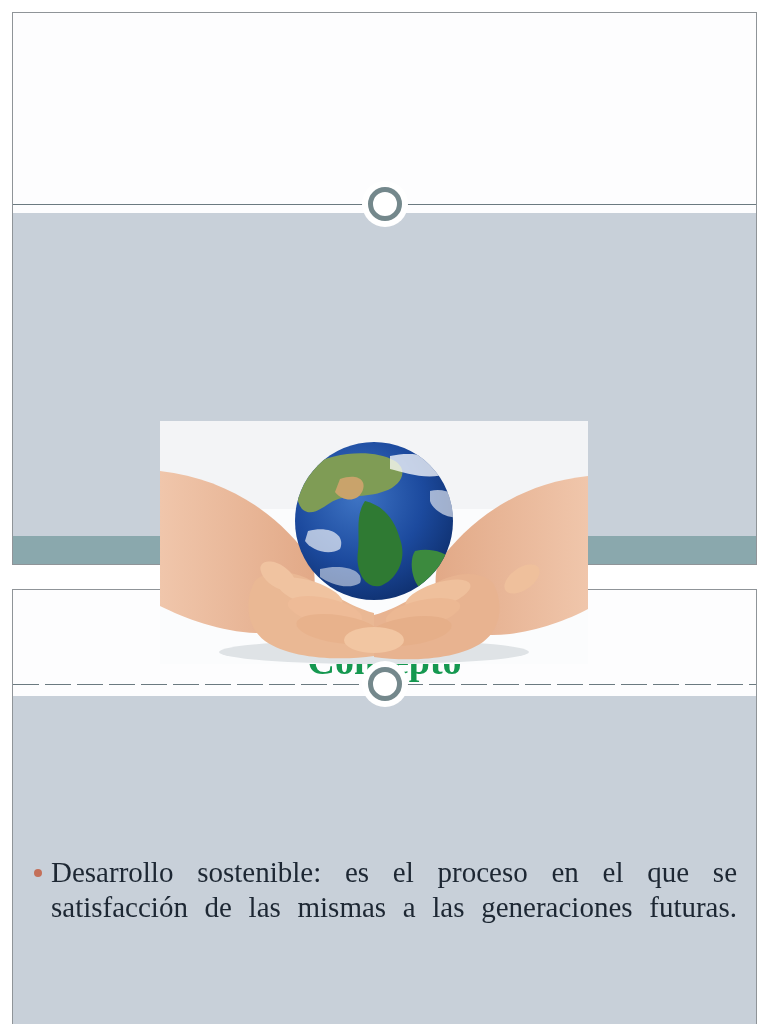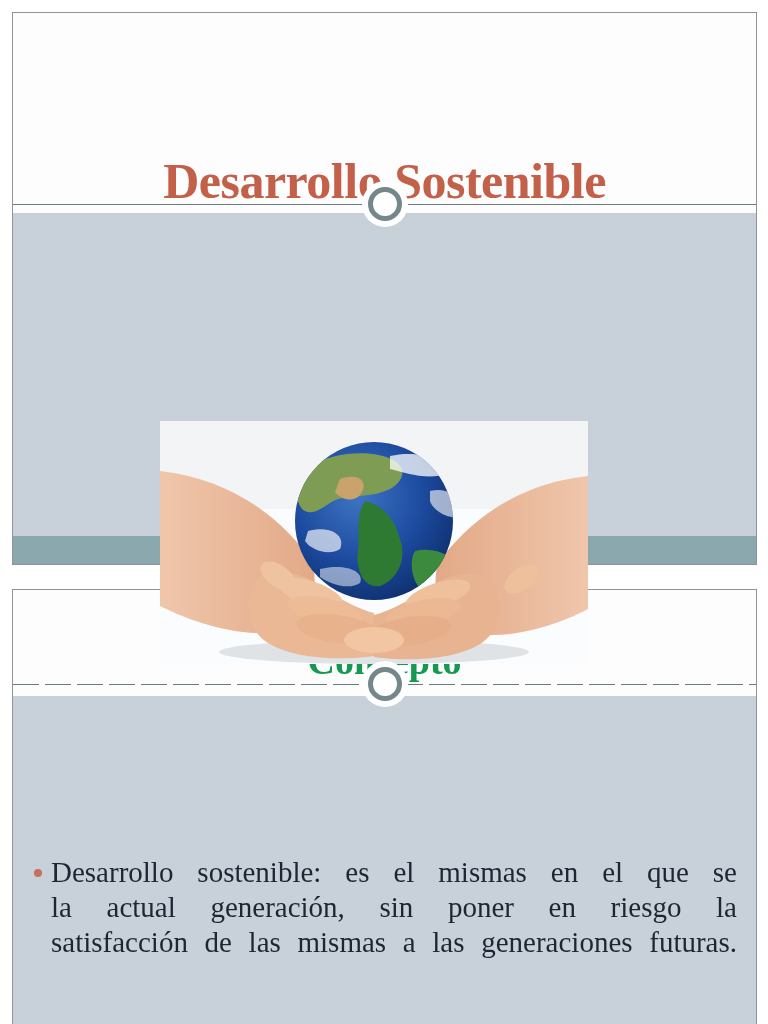--- a/index.html
+++ b/index.html
@@ -65,21 +65,20 @@
     text-decoration:underline;text-decoration-thickness:2px;text-underline-offset:4px;
     text-decoration-skip-ink:none;
   }
 </style>
 </head>
 <body>
 
 <div>
 
   <section class="slide" id="slide1">
-    <h1 class="s1-title">Desarrollo Sostenible</h1>
     <div class="divider"></div>
     <div class="s1-body">
       <div class="photo">
         <svg viewBox="0 0 428 243" width="428" height="243">
           <defs>
             <radialGradient id="ocean" cx="40%" cy="35%" r="75%">
               <stop offset="0%" stop-color="#3e74c4"></stop>
               <stop offset="55%" stop-color="#1c4a9e"></stop>
               <stop offset="100%" stop-color="#0c2b66"></stop>
             </radialGradient>
@@ -133,22 +132,21 @@
     <div class="ring"></div>
   </section>
 
   <section class="slide" id="slide2">
     <h2 class="s2-title">Concepto</h2>
     <div class="divider"></div>
     <div class="s2-body">
       <ul class="bullets">
           <li>
     <div>
-              <div class="tline"><span>Desarrollo sostenible: es el mismas en el que se</span></div>
-              <div class="tline"><span>la actual generación, sin poner en riesgo la</span></div>
+              <div class="tline"><span>Desarrollo sostenible: es el proceso en el que se</span></div>
               <div class="tline"><span>satisfacción de las mismas a las generaciones futuras.</span></div>
             </div>
   </li>
         </ul>
     </div>
     <div class="ring"></div>
   </section>
 
 </div>
 

